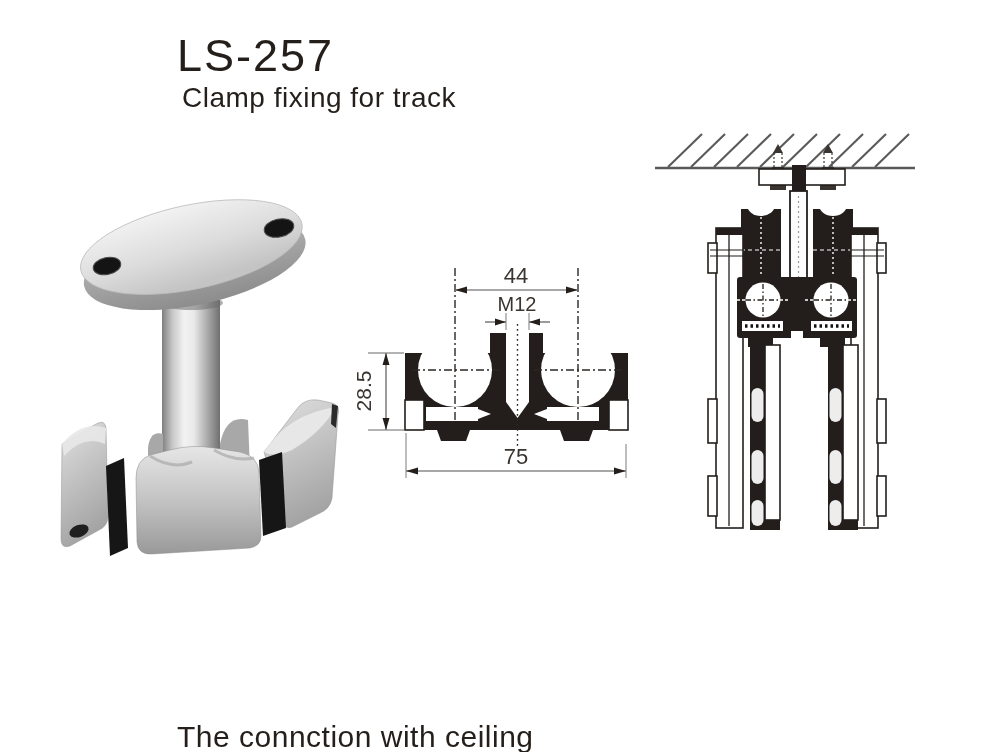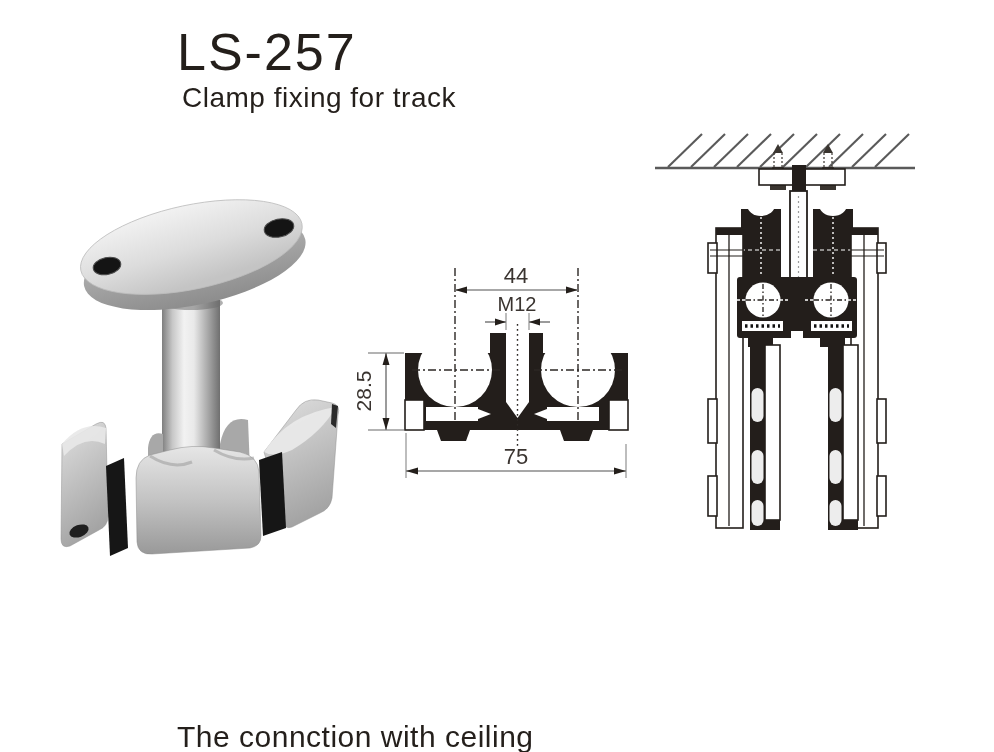--- a/index.html
+++ b/index.html
@@ -1,19 +1,19 @@
 <!DOCTYPE html>
 <html><head>
 <meta charset="utf-8">
 <style>
   html,body{margin:0;padding:0}
   body{width:994px;height:752px;background:#ffffff;position:relative;overflow:hidden;
        font-family:"Liberation Sans",sans-serif;color:#241f1b}
   .abs{position:absolute}
-  #title{left:177px;top:22px;font-size:52px;letter-spacing:2px;font-weight:500;white-space:nowrap}
+  #title{left:177px;top:30px;font-size:45px;letter-spacing:2px;font-weight:500;white-space:nowrap}
   #subtitle{left:182px;top:82px;font-size:28px;letter-spacing:.5px;white-space:nowrap}
   #caption{left:177px;top:720px;font-size:30px;letter-spacing:.5px;white-space:nowrap}
   svg{position:absolute;display:block}
   text{font-family:"Liberation Sans",sans-serif;fill:#3a3430}
   .dimline{stroke:#8a8a8a;stroke-width:1.7;fill:none}
   .extline{stroke:#9a9a9a;stroke-width:1.3;fill:none}
   .arrow{fill:#241f1b;stroke:none}
   .ink{fill:#231e1b;stroke:none}
   .whitecut{fill:#ffffff;stroke:none}
   .outlined{fill:#ffffff;stroke:#231e1b;stroke-width:1.6}

